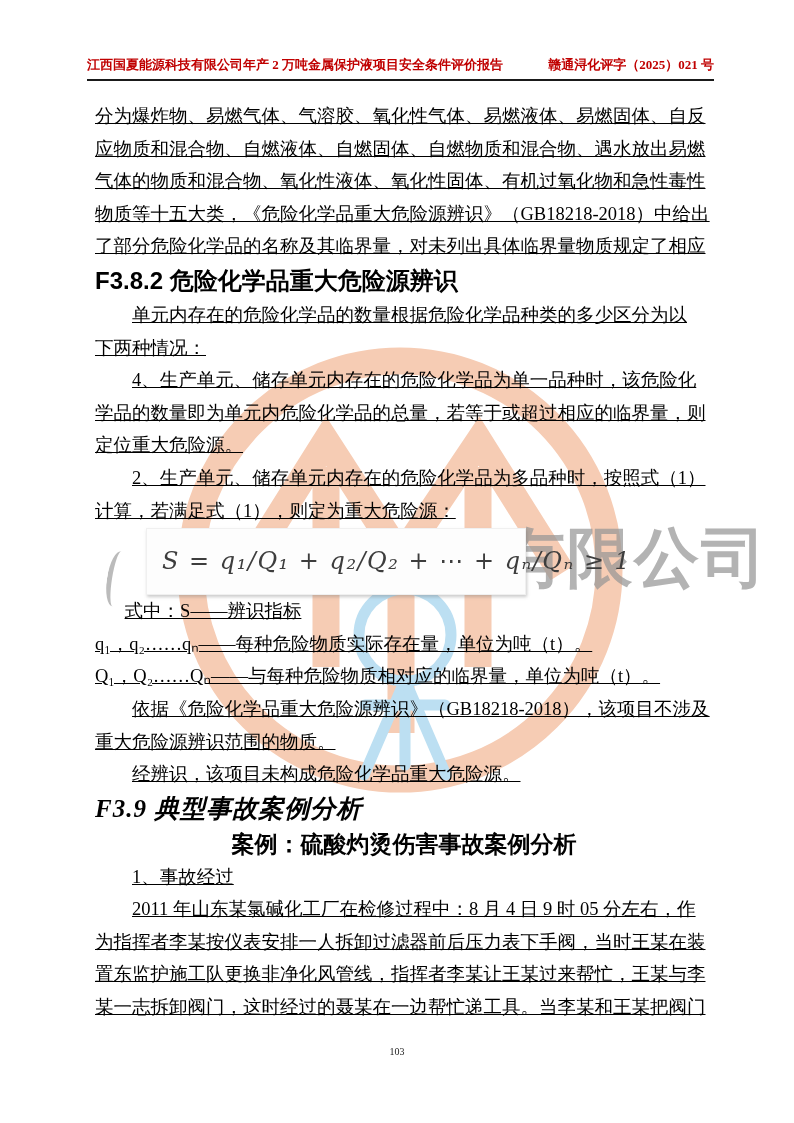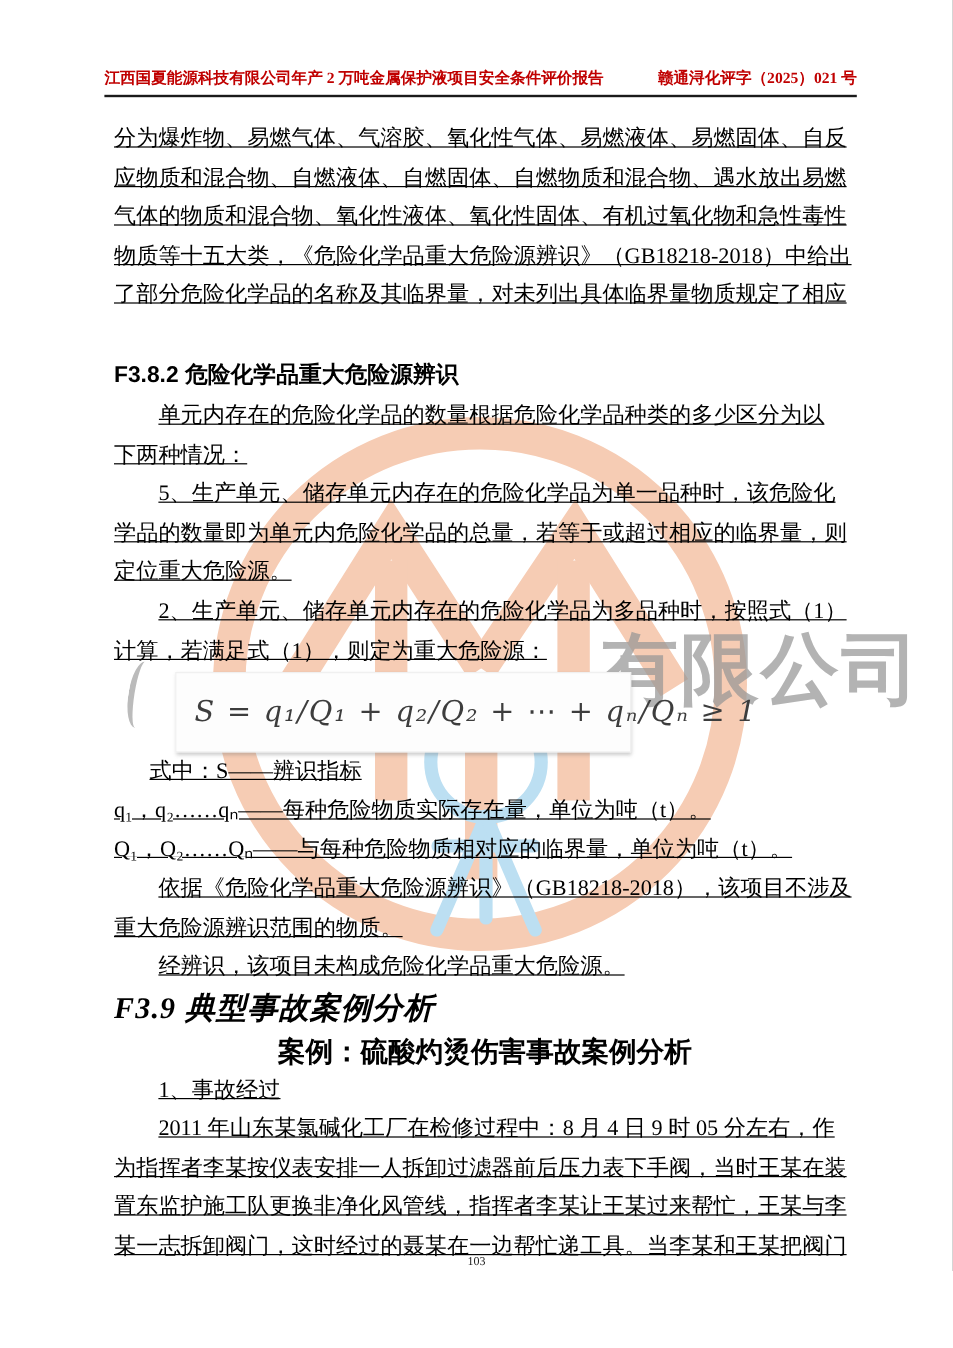--- a/index.html
+++ b/index.html
@@ -32,21 +32,21 @@
   
   .content {
     position:absolute; left:95px; top:100px; width:618px; z-index:3;
     font-size:18.5px; line-height:32.6px;
   }
   .tline { white-space:nowrap;text-decoration:underline; }
   .ind   { text-indent:2em; }
   .ind15 { text-indent:1.6em; }
   .h-f382 {
     font-family:"Liberation Sans", sans-serif; font-weight:bold;
-    font-size:19px; line-height:36px;margin-top:32px;
+    font-size:24px; line-height:36px;
   }
   .h-f39 {
     font-weight:bold; font-style:italic;
     font-size:25px; line-height:36px; letter-spacing:1px;
   }
   .case-title {
     text-align:center; font-family:"Liberation Sans", sans-serif;
     font-weight:bold; font-size:23px; line-height:34px;
   }
   
@@ -103,21 +103,21 @@
     <div class="tline">应物质和混合物、自燃液体、自燃固体、自燃物质和混合物、遇水放出易燃</div>
     <div class="tline">气体的物质和混合物、氧化性液体、氧化性固体、有机过氧化物和急性毒性</div>
     <div class="tline">物质等十五大类，《危险化学品重大危险源辨识》（GB18218-2018）中给出</div>
     <div class="tline">了部分危险化学品的名称及其临界量，对未列出具体临界量物质规定了相应</div>
 
     <div class="h-f382">F3.8.2 危险化学品重大危险源辨识</div>
 
     <div class="tline ind">单元内存在的危险化学品的数量根据危险化学品种类的多少区分为以</div>
     <div class="tline">下两种情况：</div>
 
-    <div class="tline ind">5、生产单元、储存单元内存在的危险化学品为单一品种时，该危险化</div>
+    <div class="tline ind">4、生产单元、储存单元内存在的危险化学品为单一品种时，该危险化</div>
     <div class="tline">学品的数量即为单元内危险化学品的总量，若等于或超过相应的临界量，则</div>
     <div class="tline">定位重大危险源。</div>
 
     <div class="tline ind">2、生产单元、储存单元内存在的危险化学品为多品种时，按照式（1）</div>
     <div class="tline">计算，若满足式（1），则定为重大危险源：</div>
 
     <div class="formula-wrap">
       <span class="formula-text">S = q₁/Q₁ + q₂/Q₂ + ⋯ + qₙ/Qₙ ≥ 1</span>
     </div>
 

